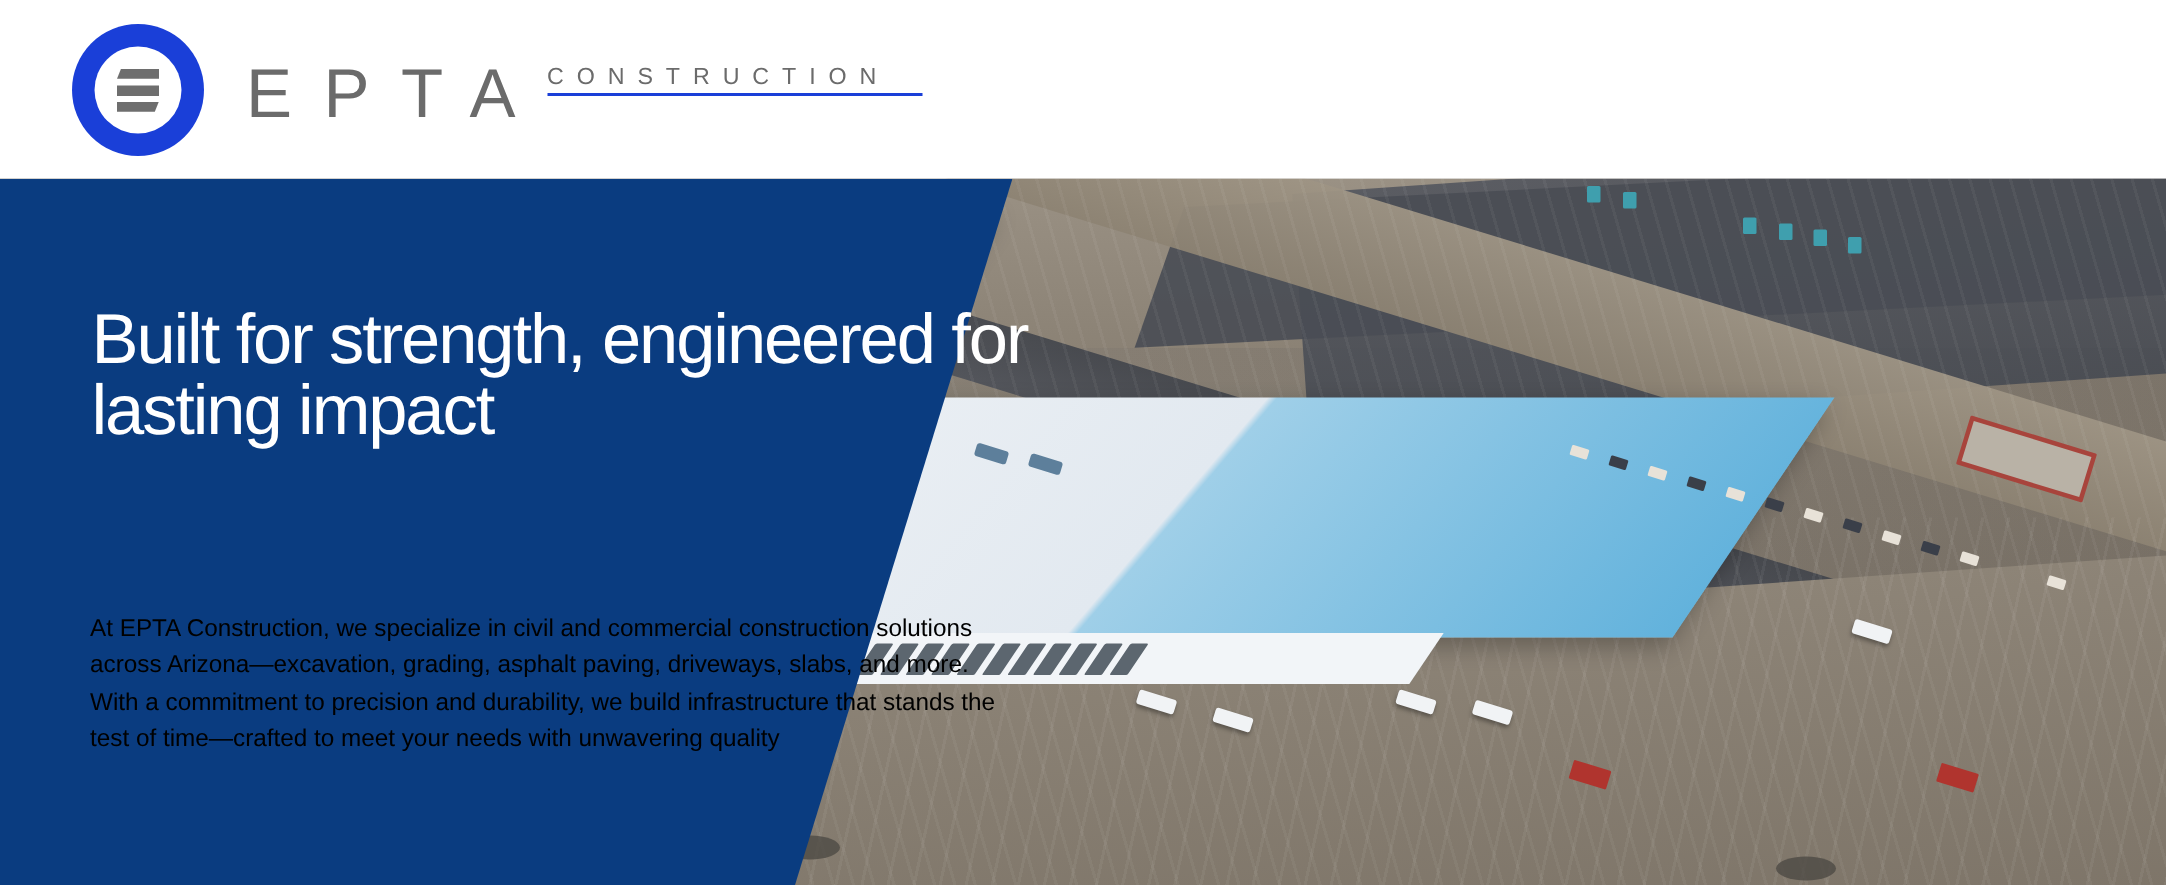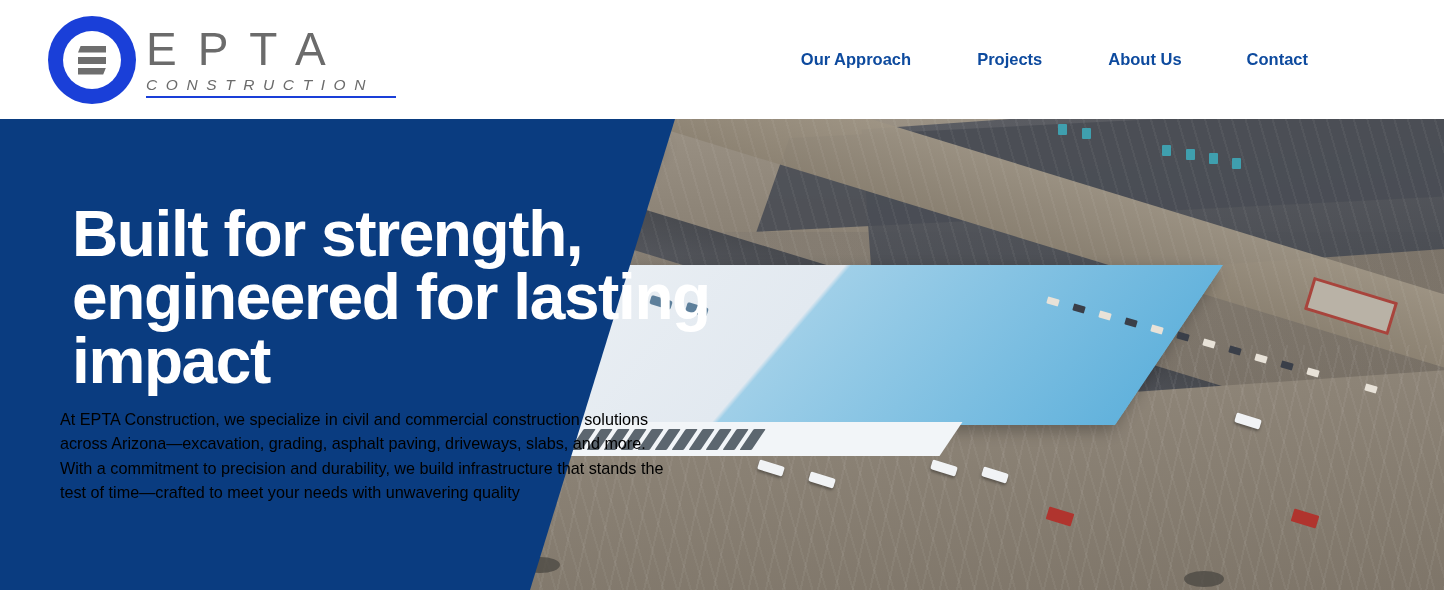--- a/index.html
+++ b/index.html
@@ -42,42 +42,41 @@
   .bar-top {
     width:28px;
     clip-path:polygon(10% 0, 100% 0, 100% 100%, 0 100%);
   }
   .bar-mid { width:28px; }
   .bar-bot {
     width:28px;
     clip-path:polygon(0 0, 100% 0, 90% 100%, 0 100%);
   }
   .wordmark {
-    margin-left:10px;
-    display:flex; flex-direction:column;
+    margin-left:28px;
+    display:flex; flex-direction:row;
     justify-content:center;
     padding-top:4px;
   }
   .wm-main {
     font-size:46px;
     letter-spacing:21px;
     color:#6b6b6b;
     font-weight:400;
     line-height:1;
     font-family:"Liberation Sans", sans-serif;
   }
   .wm-sub-wrap { margin-top:4px; width:250px; }
   .wm-sub {
     font-size:15.5px;
     letter-spacing:8.6px;
     color:#6b6b6b;
     font-weight:400;
     line-height:1.1;
     white-space:nowrap;
-    font-style:italic;
   }
   .wm-rule {
     height:2px; background:#1A3FD8;
     width:250px; margin-top:2px;
   }
 
   .nav {
     position:absolute; right:0; top:0;
     height:119px;
     display:flex; align-items:center;
@@ -215,25 +214,25 @@
     clip-path:polygon(0 0, 675px 0, 530px 471px, 0 471px);
     z-index:10;
   }
   .panel-content {
     position:absolute; left:60px; top:0;
     width:640px; height:471px;
     z-index:20;
     pointer-events:none;
   }
   .headline {
-    position:absolute; top:84px; left:12px;
+    position:absolute; top:84px; left:1px;
     width:640px;
     color:#ffffff;
-    font-size:64px;
-    font-weight:700;
+    font-size:47px;
+    font-weight:400;
     line-height:0.99;
     letter-spacing:-1.4px;
   }
   .subcopy {
     position:absolute; top:288px; left:0;
     width:618px;
     color:#000000;
     font-size:16.2px;
     font-weight:400;
     line-height:1.5;
@@ -256,30 +255,20 @@
       </div>
       <div class="wordmark">
         <div class="wm-main">EPTA</div>
         <div class="wm-sub-wrap">
           <div class="wm-sub">CONSTRUCTION</div>
           <div class="wm-rule"></div>
         </div>
       </div>
     </div>
 
-    <nav class="nav">
-      <a class="nav-item" href="#">Our Approach</a>
-      <span class="nav-gap-1"></span>
-      <a class="nav-item" href="#">Projects</a>
-      <span class="nav-gap-2"></span>
-      <a class="nav-item" href="#">About Us</a>
-      <span class="nav-gap-3"></span>
-      <a class="nav-item" href="#">Contact</a>
-      <span class="nav-pad-end"></span>
-    </nav>
 
   </header>
 
   <section class="hero">
 
     <div class="photo">
       <div class="ground"></div>
       <div class="ground-far"></div>
       <div class="asphalt-big"></div>
       <div class="asphalt-top"></div>

